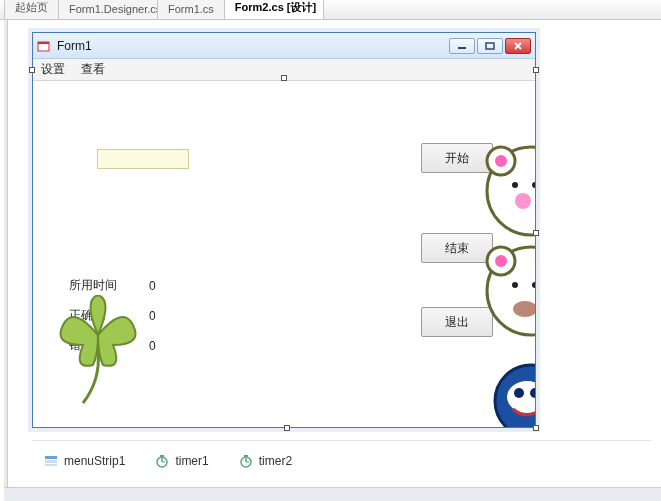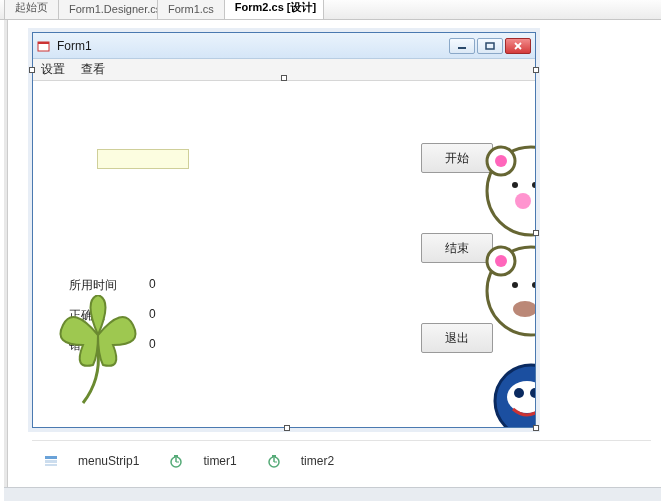--- a/index.html
+++ b/index.html
@@ -147,20 +147,21 @@
     border-radius: 2px;
     display: flex; align-items: center; justify-content: center;
     font-size: 12px;
     color: #222;
     margin-top: 6px;
   }
   .label-row {
     position: absolute;
     left: 36px;
     display: flex;
+    align-items: center;
     font-size: 12px;
     color: #222;
   }
   .label-row .k { width: 80px; }
   .label-row .v { }
   .cartoon {
     position: absolute;
     right: 0;
     top: 60px;
     width: 94px;
@@ -181,21 +182,21 @@
     height: 40px;
     background: #fff;
     display: flex;
     align-items: center;
     gap: 30px;
     padding-left: 12px;
     font-size: 12px;
     color: #333;
     border-top: 1px solid #e3e3e3;
   }
-  .tray-item { display: flex; align-items: center; gap: 20px; }
+  .tray-item { display: flex; align-items: center; gap: 6px; }
   .tray-icon {
     width: 14px; height: 14px;
     display: inline-flex; align-items: center; justify-content: center;
   }
   .bottombar {
     position: absolute;
     left: 0; right: 0; bottom: 0;
     height: 14px;
     background: #e8ecf1;
     border-top: 1px solid #c8ccd1;
@@ -254,21 +255,21 @@
 
       <div class="client-area">
         <div class="textbox"></div>
 
         <div class="btn" style="top:56px;">
             <span>开始</span>
           </div>
         <div class="btn" style="top:146px;">
             <span>结束</span>
           </div>
-        <div class="btn" style="top:236px;">
+        <div class="btn" style="top:220px;">
             <span>退出</span>
           </div>
 
         <div class="label-row" style="top:196px;">
           <span class="k">所用时间</span>
           <span class="v">0</span>
         </div>
         <div class="label-row" style="top:226px;">
           <span class="k">正确数</span>
           <span class="v">0</span>

